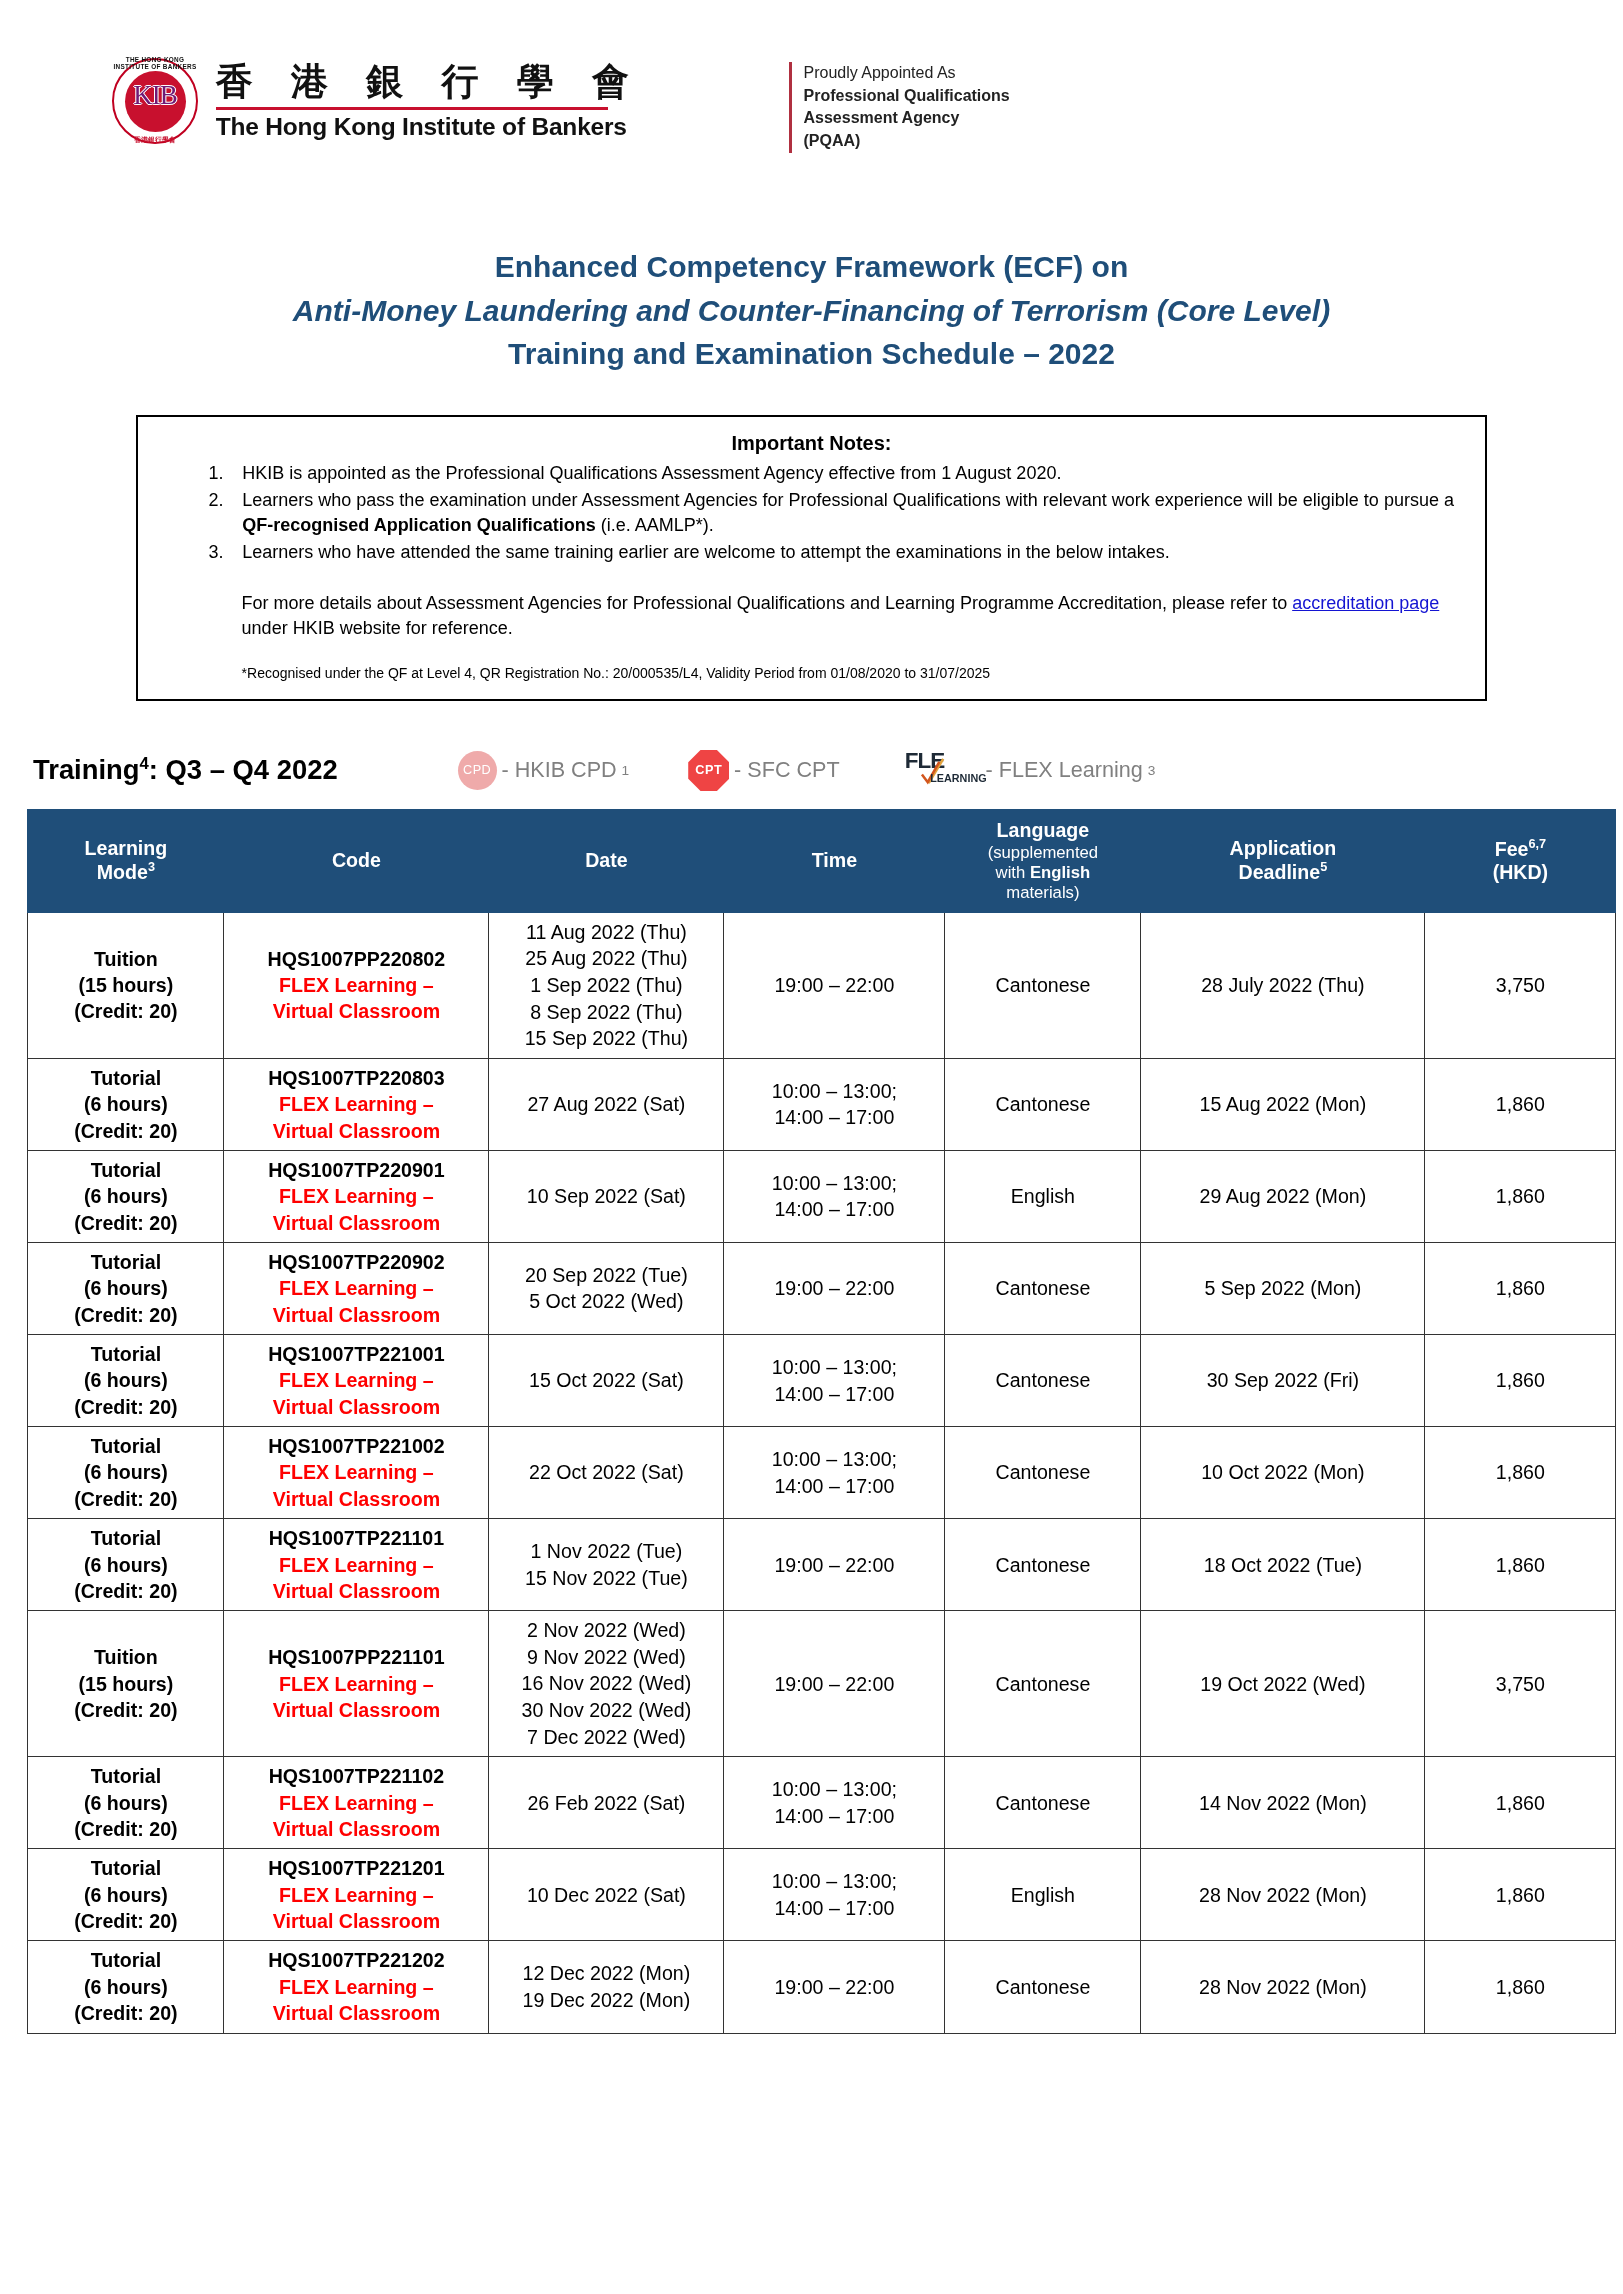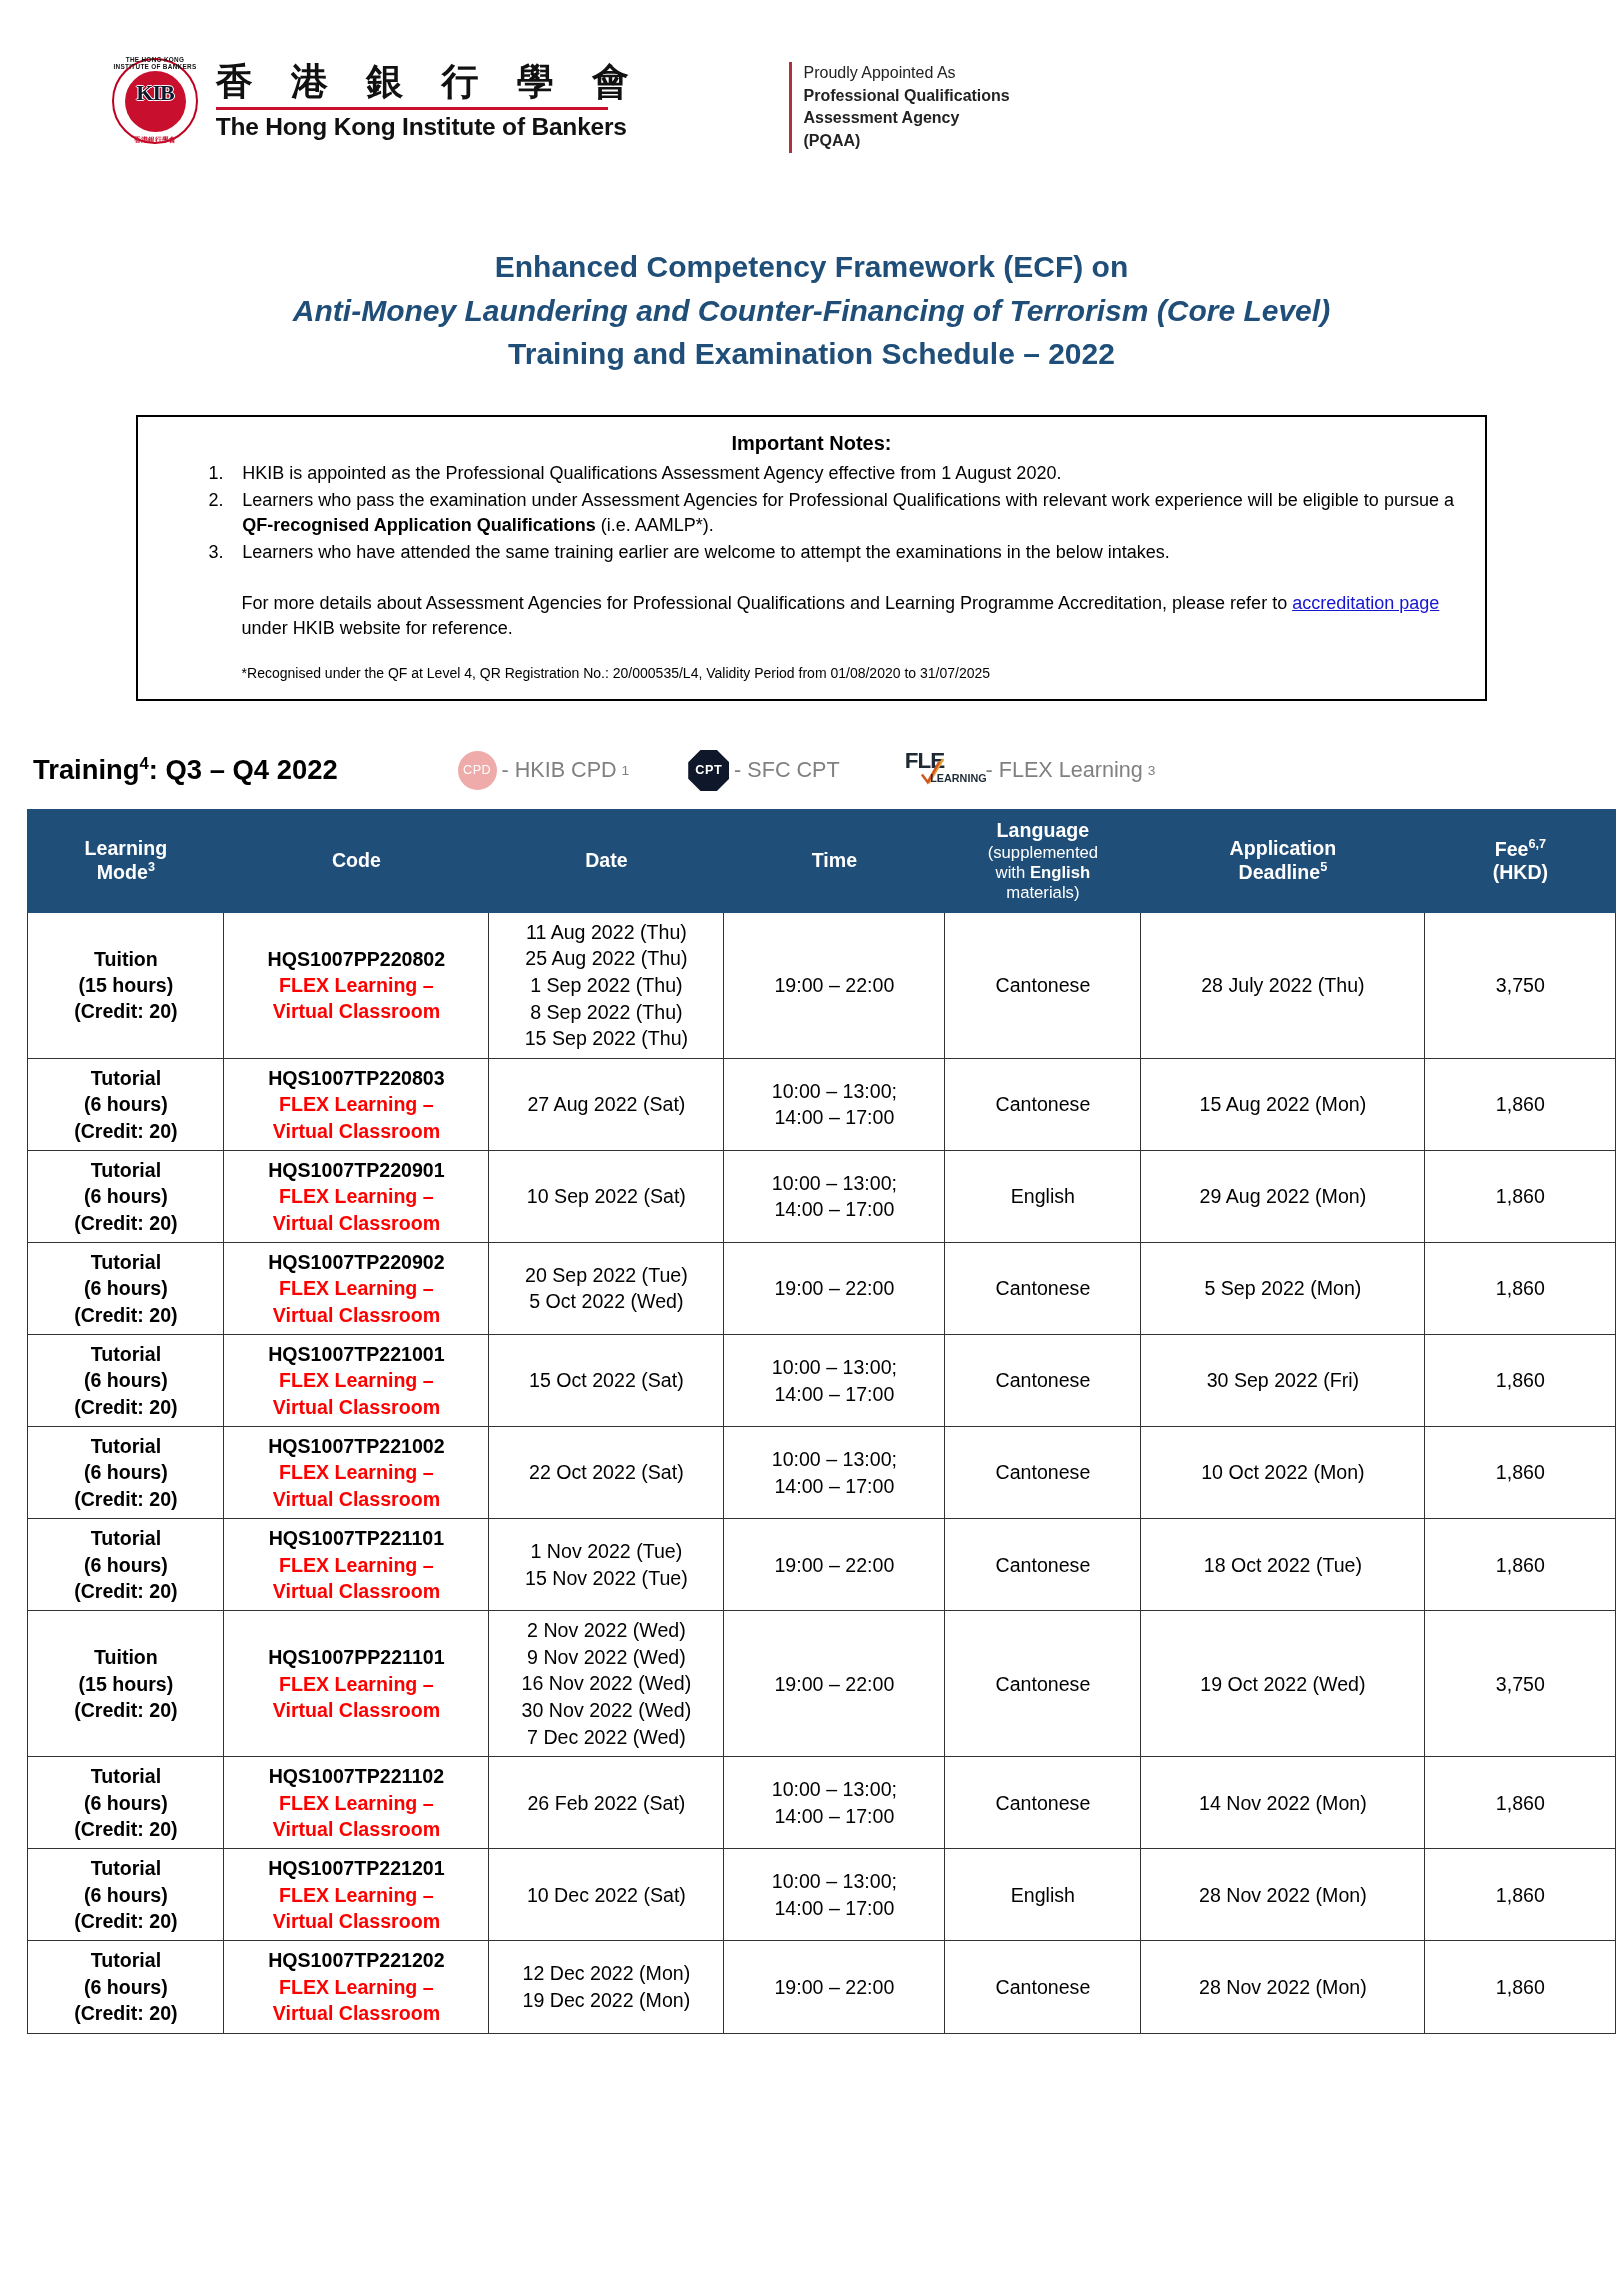--- a/index.html
+++ b/index.html
@@ -56,23 +56,23 @@
     width: 61px; height: 61px;
     border-radius: 50%;
     background: #C8102E;
   }
   .hkib-seal .kib {
     position: absolute;
     left: 0; top: 25.5px;
     width: 94px;
     text-align: center;
     font-family: "Liberation Serif", serif;
-    font-weight: bold;
-    font-size: 22px;
-    color: #0f172a;
+    font-weight: normal;
+    font-size: 27px;
+    color: #701a75;
     letter-spacing: -1px;
     text-shadow:
       -1px 0 #ffffff, 1px 0 #ffffff, 0 -1px #ffffff, 0 1px #ffffff;
   }
   .hkib-seal .arc-top {
     position: absolute;
     left: 0; top: 2px;
     width: 94px;
     text-align: center;
     font-size: 6.4px;
@@ -291,21 +291,21 @@
     background: #EFAAAA;
     display: flex; align-items: center; justify-content: center;
     color: #ffffff;
     font-size: 12.7px;
     font-weight: normal;
     letter-spacing: 0.5px;
     flex: 0 0 auto;
   }
   .badge-cpt {
     width: 41px; height: 41px;
-    background: #0f172a;
+    background: #ef4444;
     clip-path: polygon(30% 0,70% 0,100% 30%,100% 70%,70% 100%,30% 100%,0 70%,0 30%);
     display: flex; align-items: center; justify-content: center;
     color: #ffffff;
     font-size: 12.7px;
     font-weight: bold;
     letter-spacing: 0.5px;
     flex: 0 0 auto;
     text-align: right;
   }
   .badge-flex {

